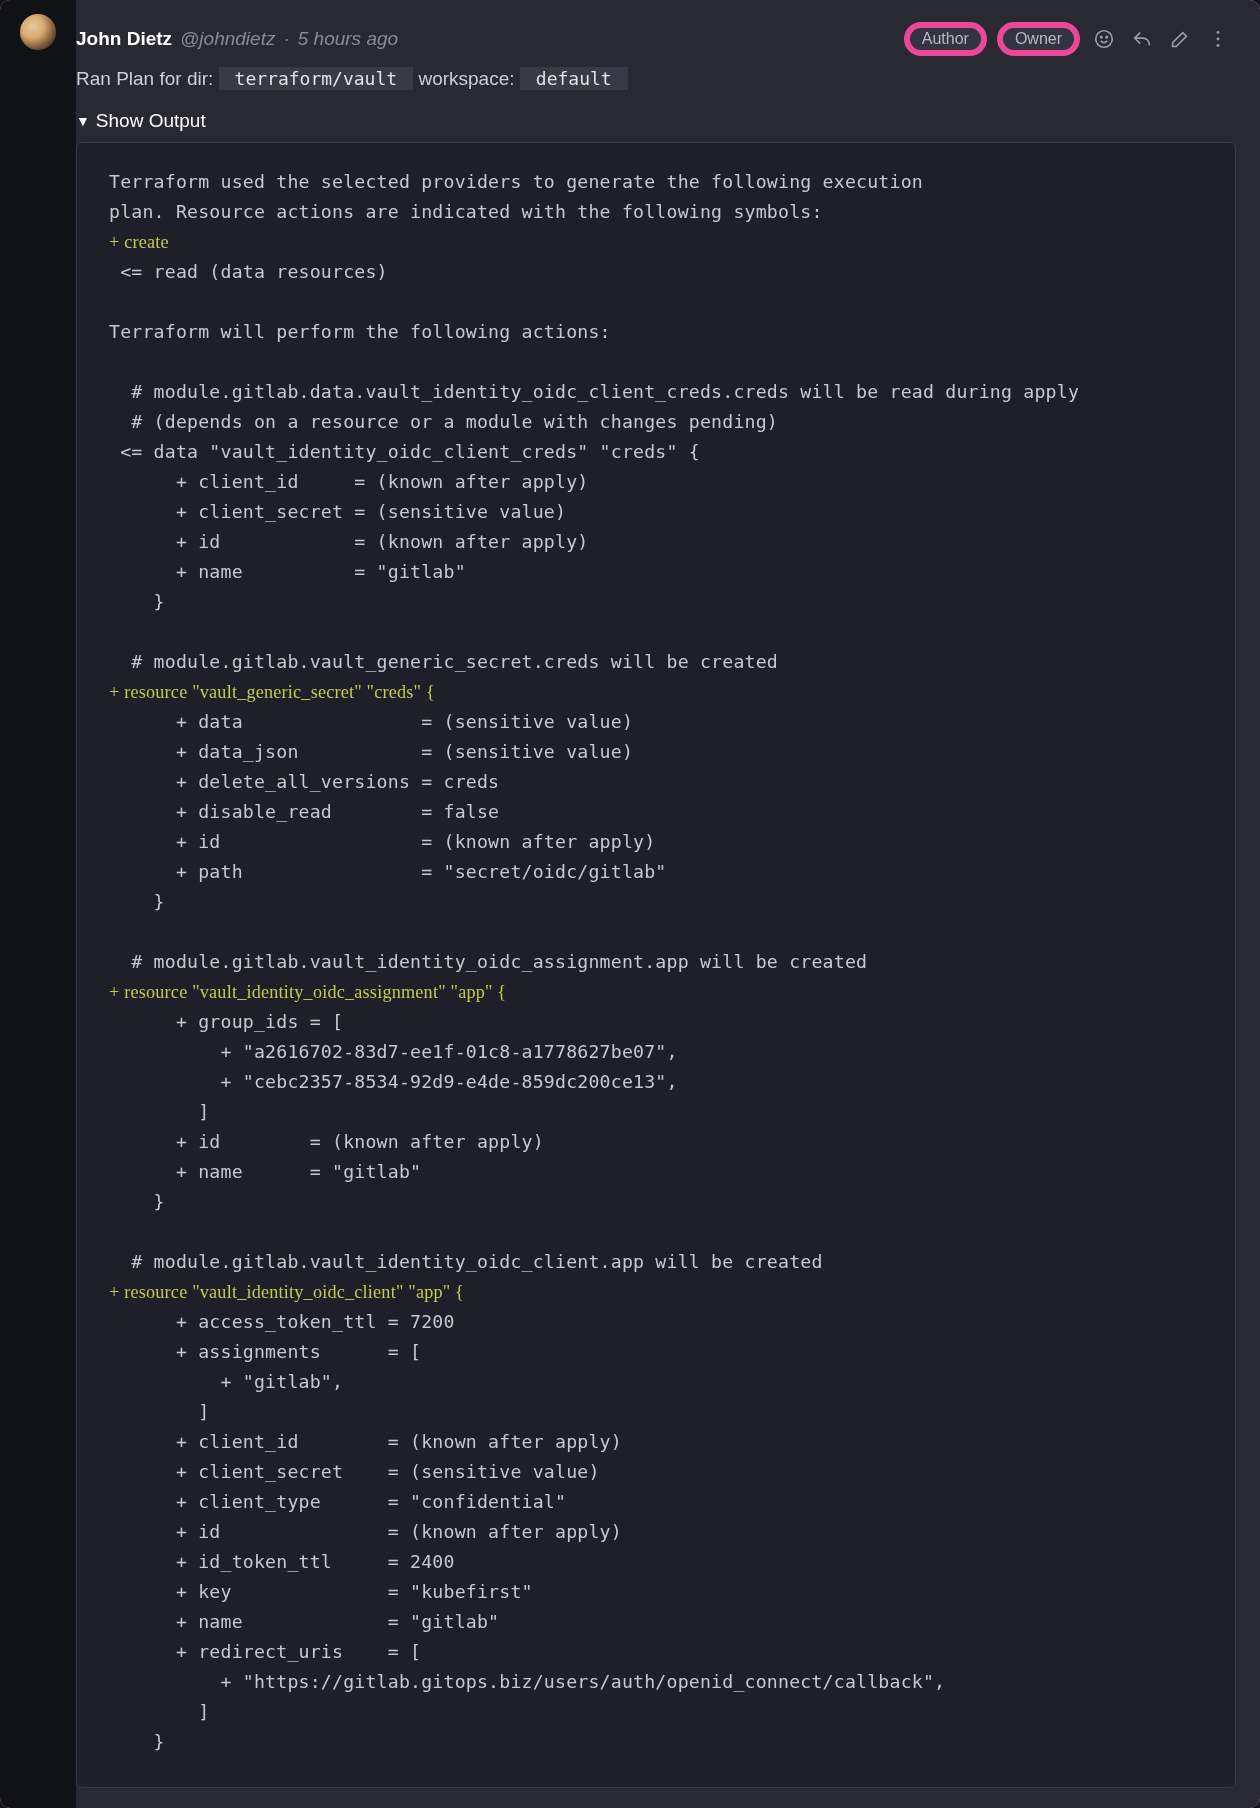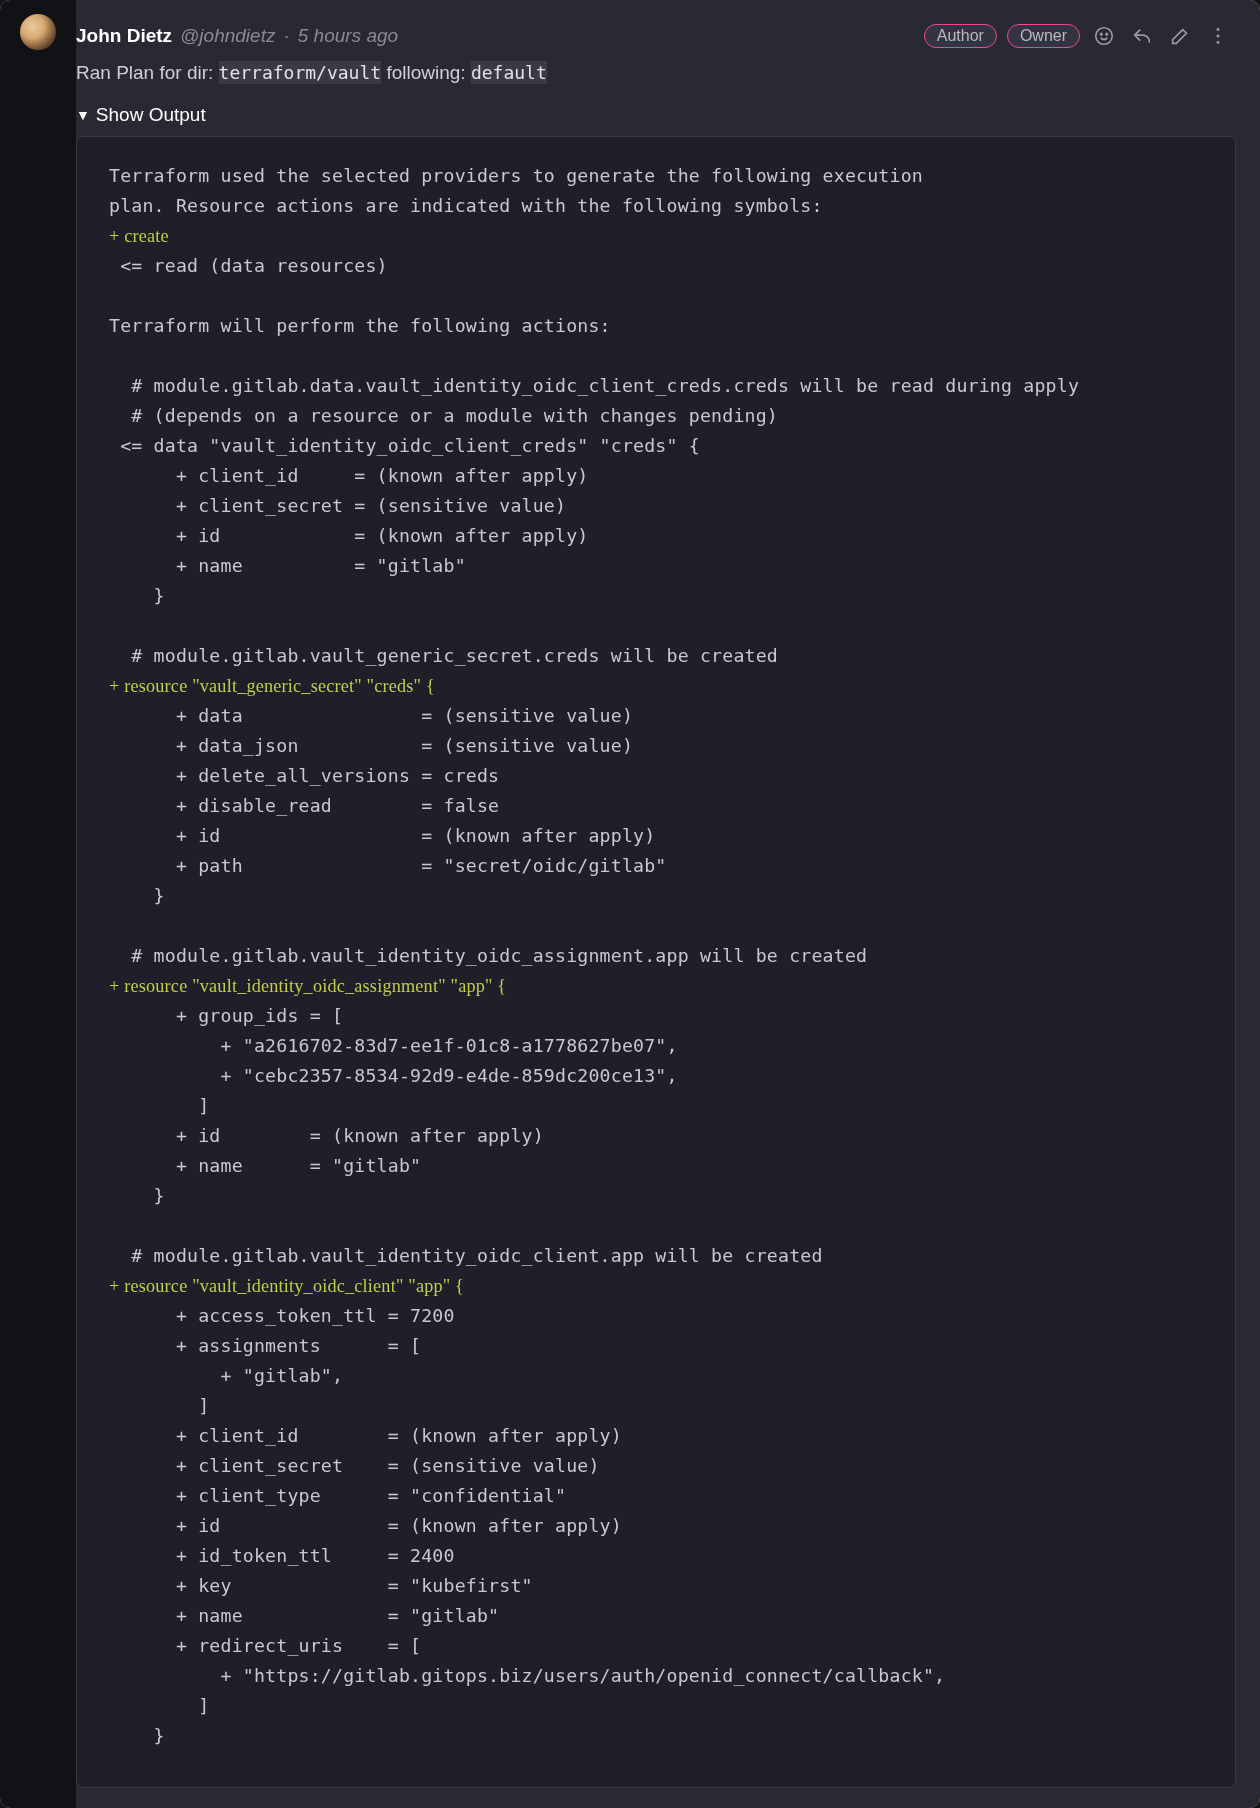--- a/index.html
+++ b/index.html
@@ -66,40 +66,40 @@
     display: flex;
     align-items: center;
     gap: 10px;
   }
   .badge {
     font-size: 16px;
     padding: 2px 12px;
     border-radius: 22px;
     background: #343441;
     color: #b8b8c4;
-    border: 1px solid #ec4899;
+    border: 6px solid #ec4899;
   }
   .icon-btn {
     width: 28px;
     height: 28px;
     color: #9a9aa6;
     display: inline-flex;
     align-items: center;
     justify-content: center;
     cursor: pointer;
   }
   .icon-btn svg { width: 22px; height: 22px; }
   .subtitle {
     margin-top: 12px;
     color: #cfcfd6;
   }
   .code-chip {
     background: #3a3a46;
     color: #e2e2e8;
-    padding: 1px 0;
+    padding: 1px 16px;
     border-radius: 0;
     font-family: "SFMono-Regular", ui-monospace, Menlo, Consolas, monospace;
     font-size: 18px;
   }
   .toggle {
     margin-top: 20px;
     display: flex;
     align-items: center;
     gap: 6px;
     cursor: pointer;
@@ -168,21 +168,21 @@
           <svg viewBox="0 0 24 24" fill="currentColor">
               <circle cx="12" cy="5" r="1.6"></circle>
               <circle cx="12" cy="12" r="1.6"></circle>
               <circle cx="12" cy="19" r="1.6"></circle>
             </svg>
         </span>
       </div>
     </div>
 
     <div class="subtitle">
-      <span>Ran Plan for dir: </span><span class="code-chip">terraform/vault</span><span> following: </span><span class="code-chip">default</span>
+      <span>Ran Plan for dir: </span><span class="code-chip">terraform/vault</span><span> workspace: </span><span class="code-chip">default</span>
     </div>
 
     <div class="toggle">
       <span class="tri">▼</span>
       <span>Show Output</span>
     </div>
 
     <div class="codeblock" id="codeblock"><span class="w">Terraform used the selected providers to generate the following execution</span>
 <span class="w">plan. Resource actions are indicated with the following symbols:</span>
 <span class="g">+ create</span>

